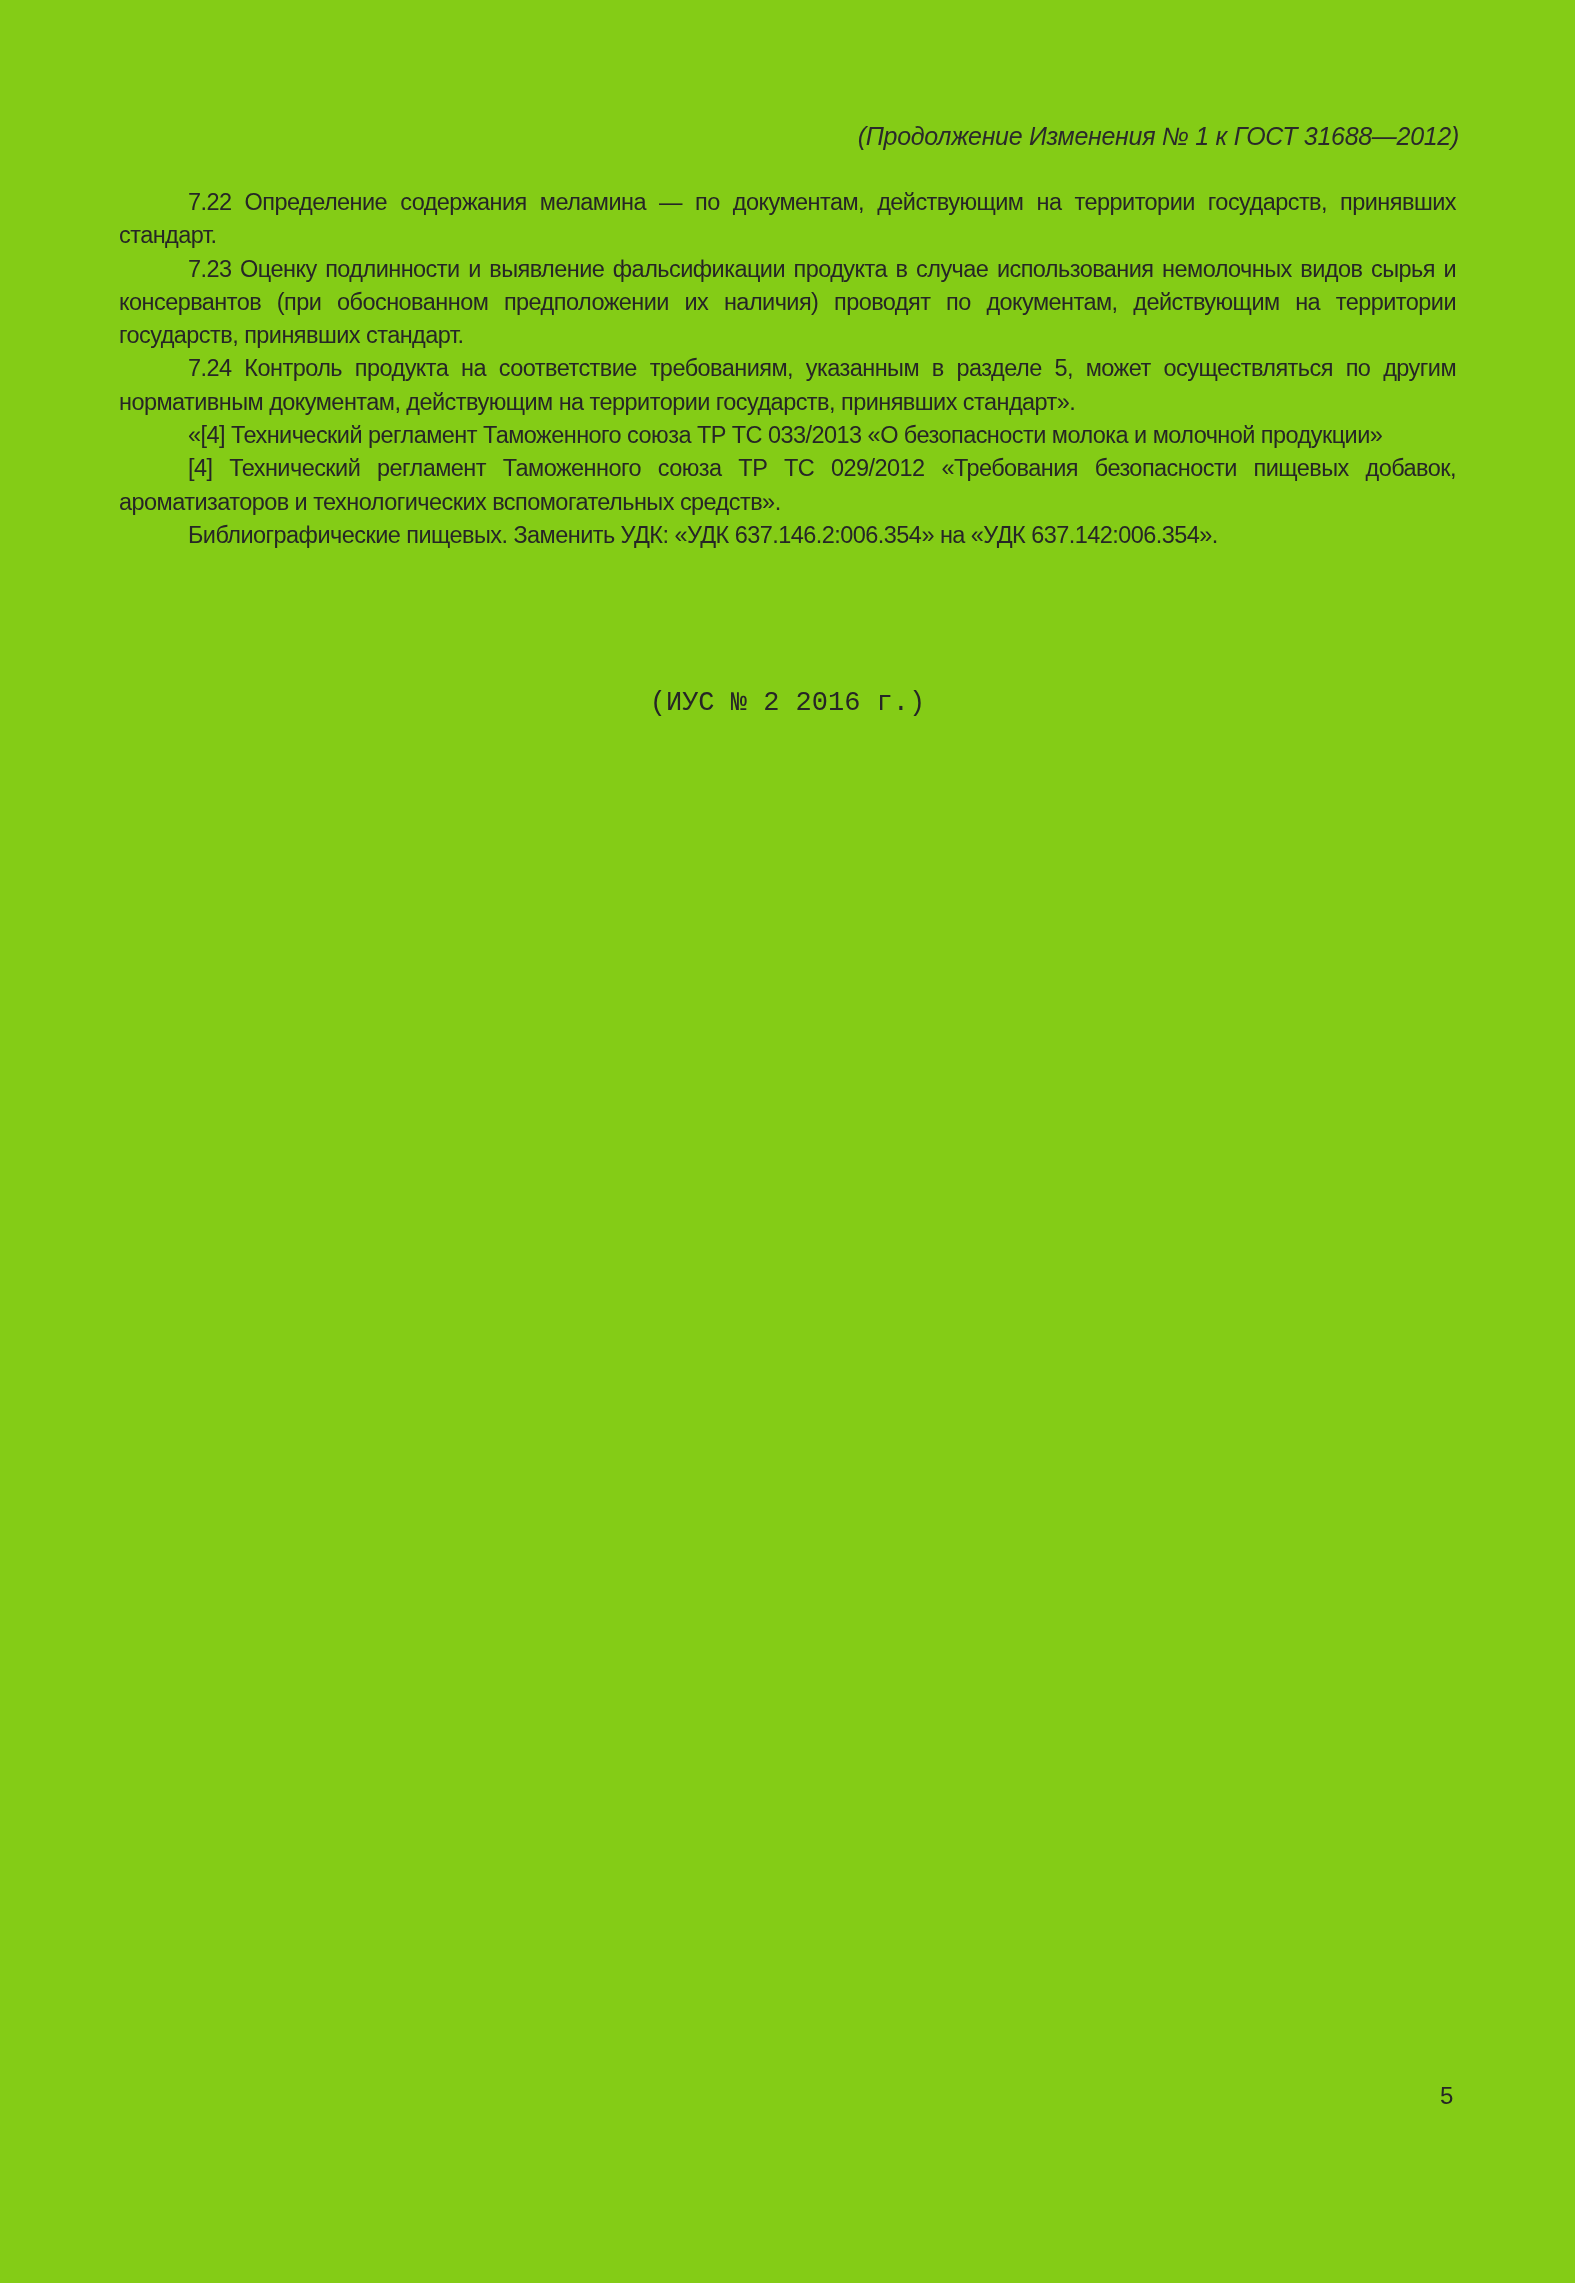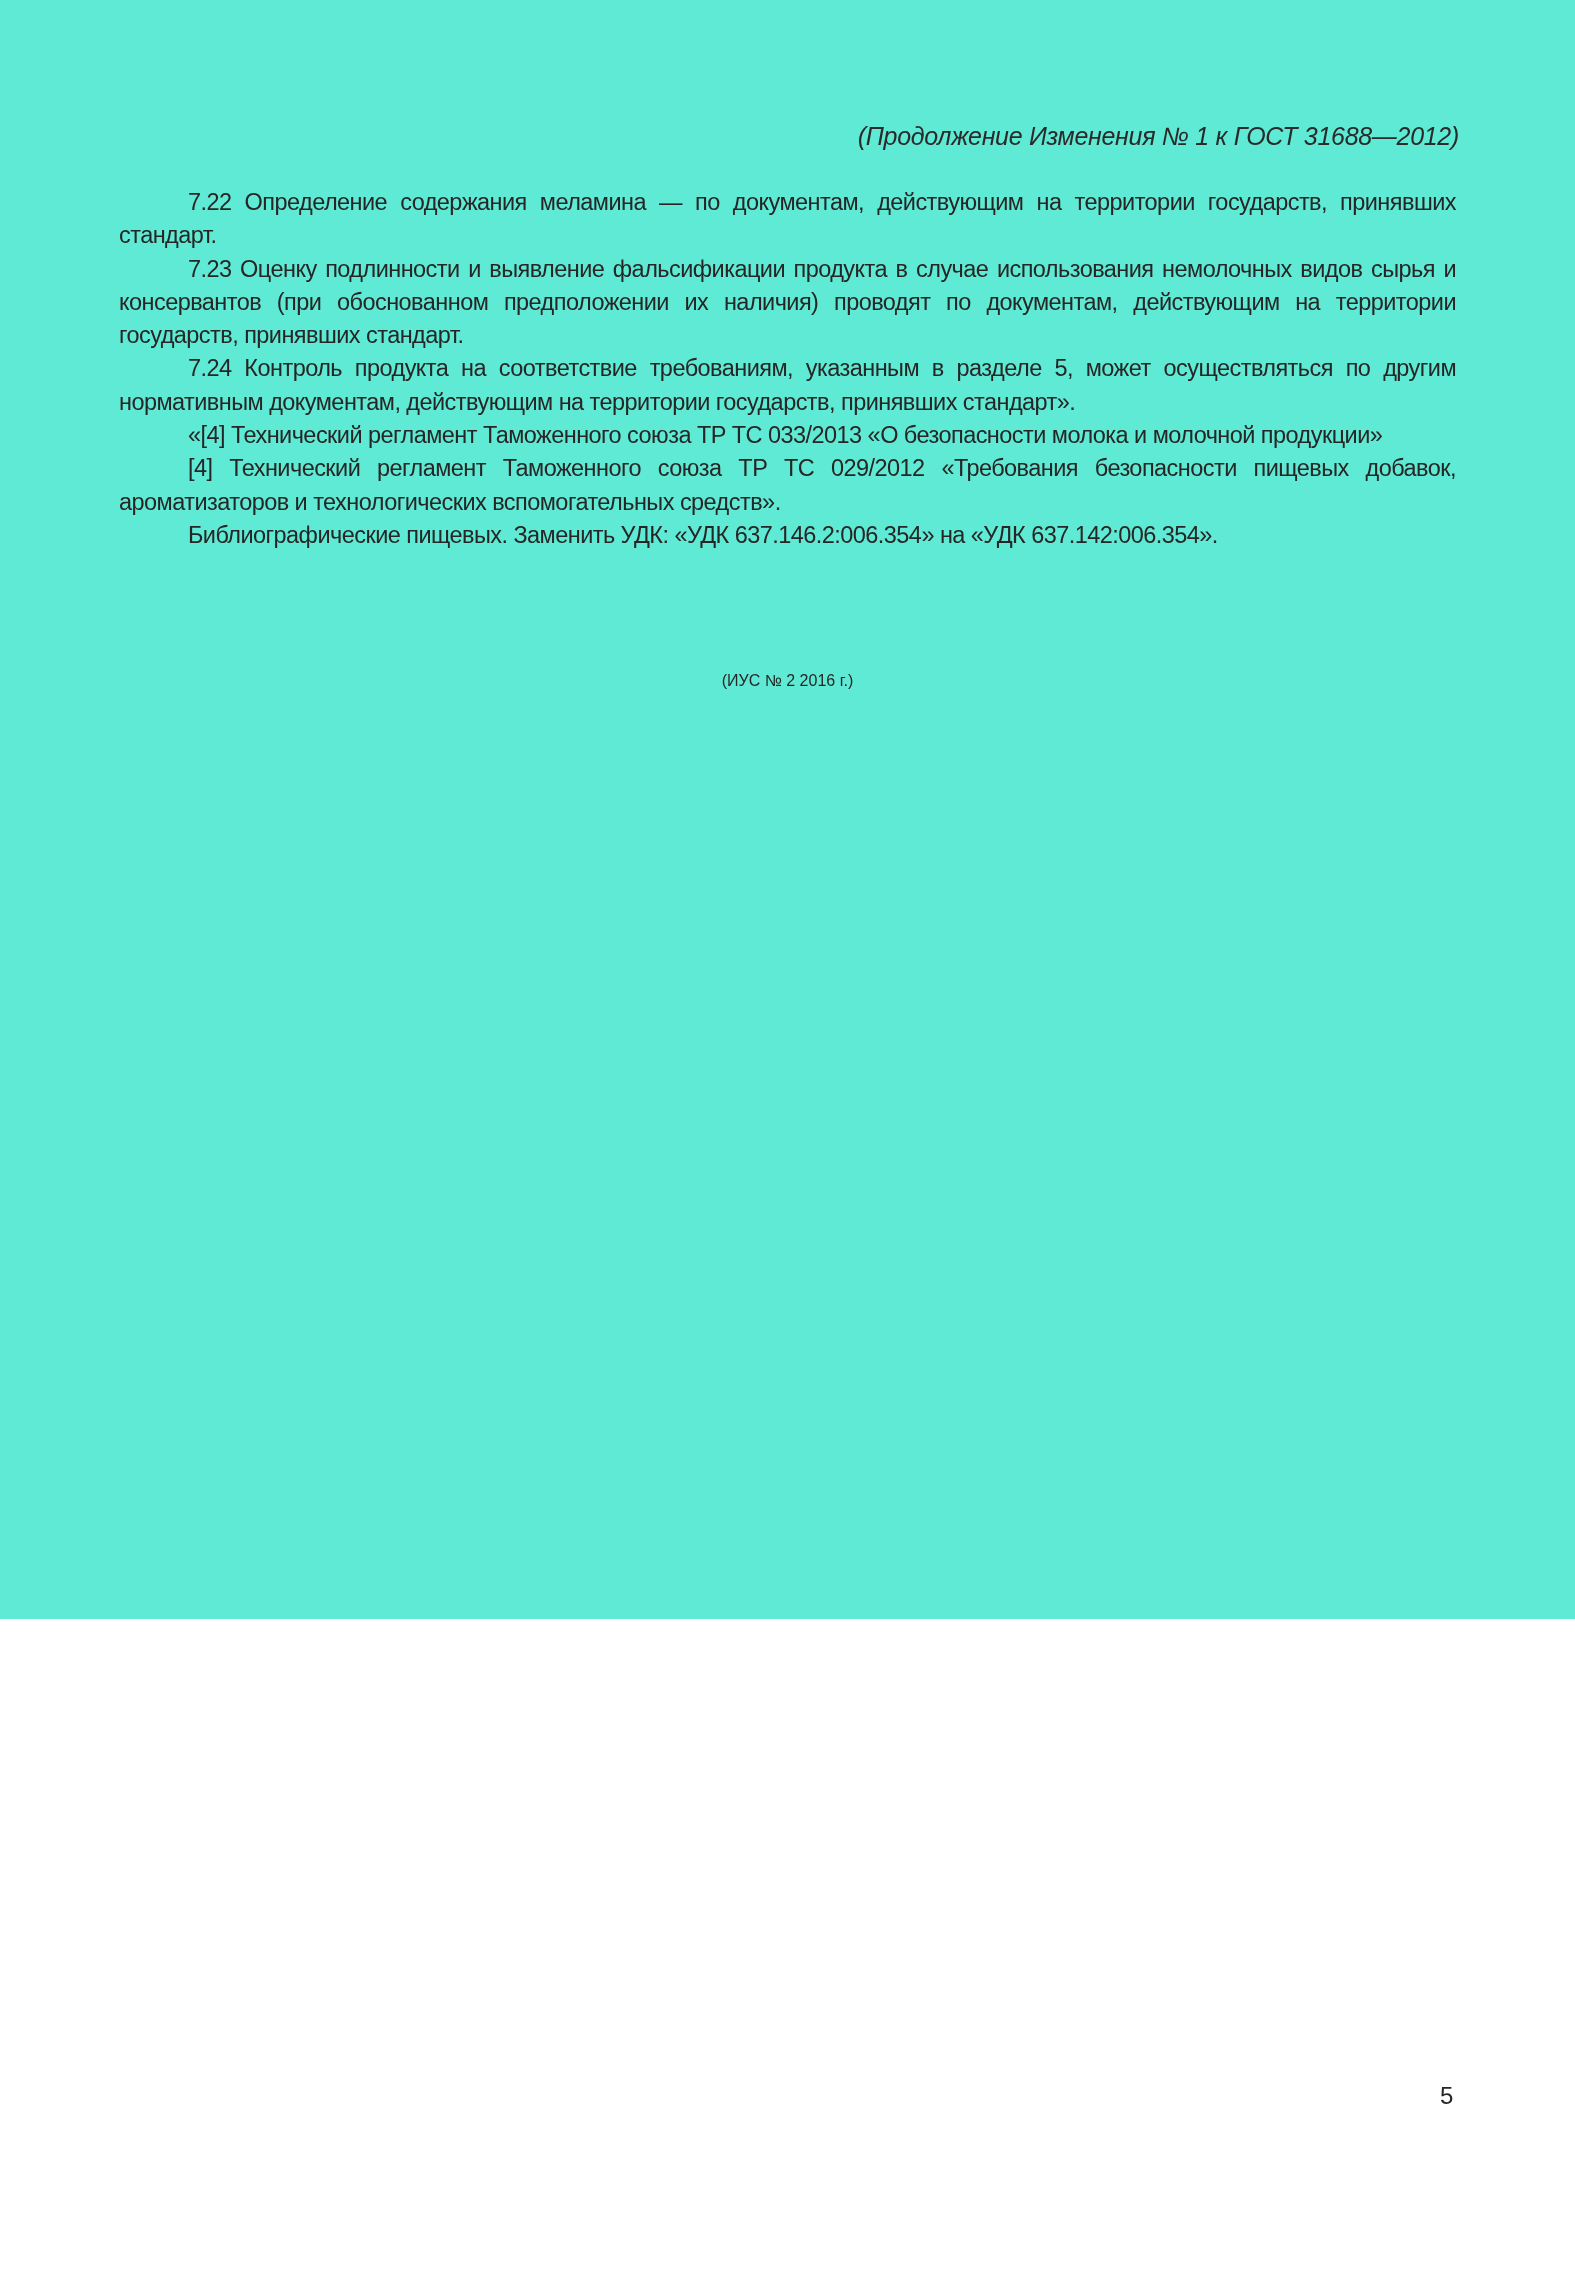--- a/index.html
+++ b/index.html
@@ -1,31 +1,31 @@
 <!DOCTYPE html>
 <html><head>
 <meta charset="utf-8">
 <style>
   html, body { margin: 0; padding: 0; background: #ffffff; }
   body { width: 1575px; height: 2283px; position: relative; overflow: hidden; }
-  .page { position: absolute; left: 0; top: 0; width: 1575px; height: 1619px; background: #5eead4; }
+  .page { position: absolute; left: 0; top: 0; width: 1575px; height: 2283px; background: #84cc16; }
   .running-head {
     position: absolute; top: 122px; right: 116px;
     font-family: "Liberation Sans", sans-serif; font-style: italic;
     font-size: 25px; color: #2a2a2a; letter-spacing: -0.3px;
   }
   .body-text {
     position: absolute; left: 119px; top: 186px; width: 1337px;
     font-family: "Liberation Sans", sans-serif; font-size: 23.5px;
     line-height: 33.3px; color: #262626; letter-spacing: -0.55px;
   }
   .para { margin: 0; text-indent: 69px; text-align: justify; }
   .imprint {
-    position: absolute; top: 672px; left: 0; width: 1575px; text-align: center;
-    font-family: Liberation Sans, sans-serif; font-size: 16px; color: #262626;
+    position: absolute; top: 688px; left: 0; width: 1575px; text-align: center;
+    font-family: Liberation Mono, monospace; font-size: 27px; color: #262626;
   }
   .page-number {
     position: absolute; top: 2082px; left: 1440px;
     font-family: "Liberation Sans", sans-serif; font-size: 24px; color: #262626;
   }
 </style>
 </head>
 <body>
 
 <div class="page">

